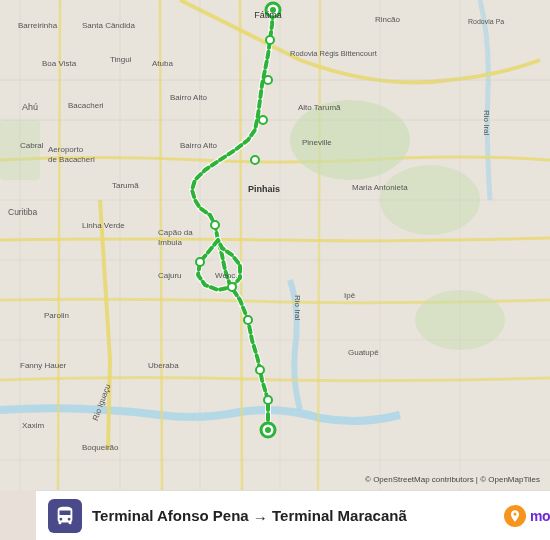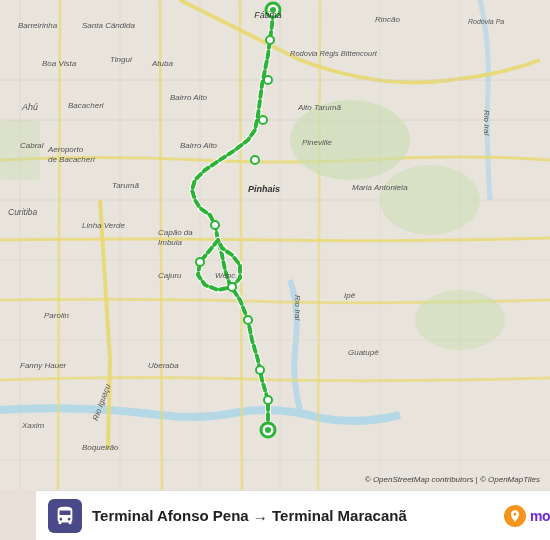--- a/index.html
+++ b/index.html
@@ -11,21 +11,20 @@
       font-family: Arial, sans-serif;
       background: #e8e0d8;
     }
 
     #map-container {
       width: 550px;
       height: 490px;
       position: relative;
       overflow: hidden;
       background: #e8e4dc;
-      font-style: italic;
     }
 
     
     #map-svg {
       width: 100%;
       height: 100%;
       position: absolute;
       top: 0; left: 0;
     }
 

